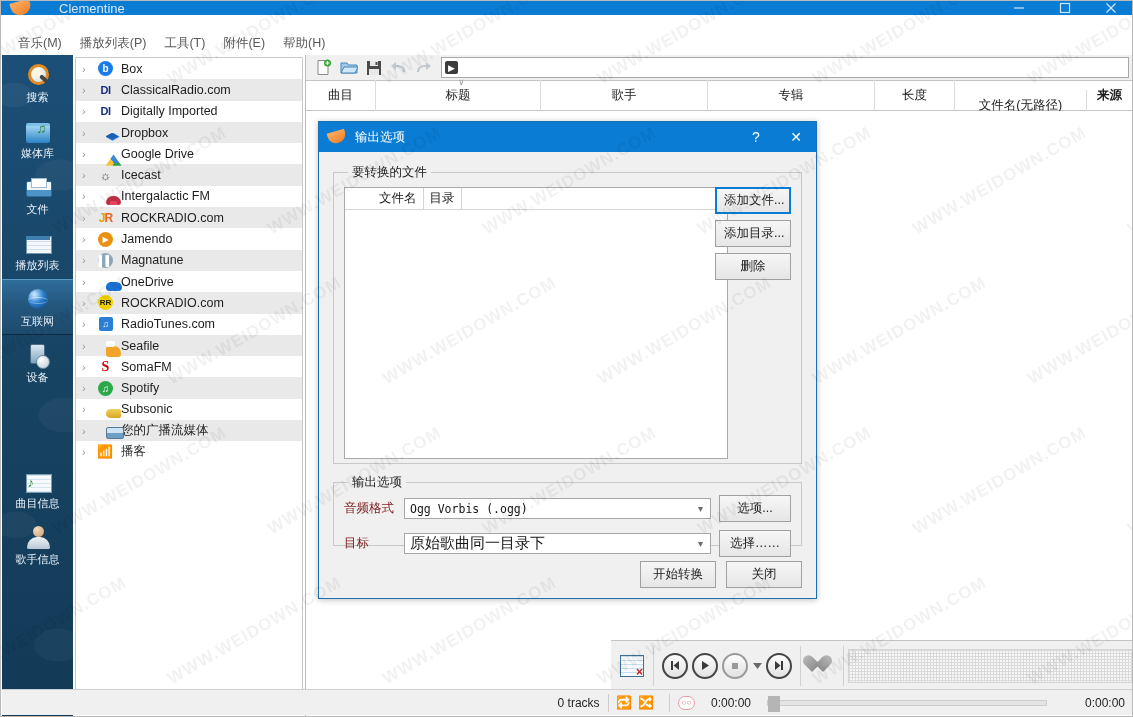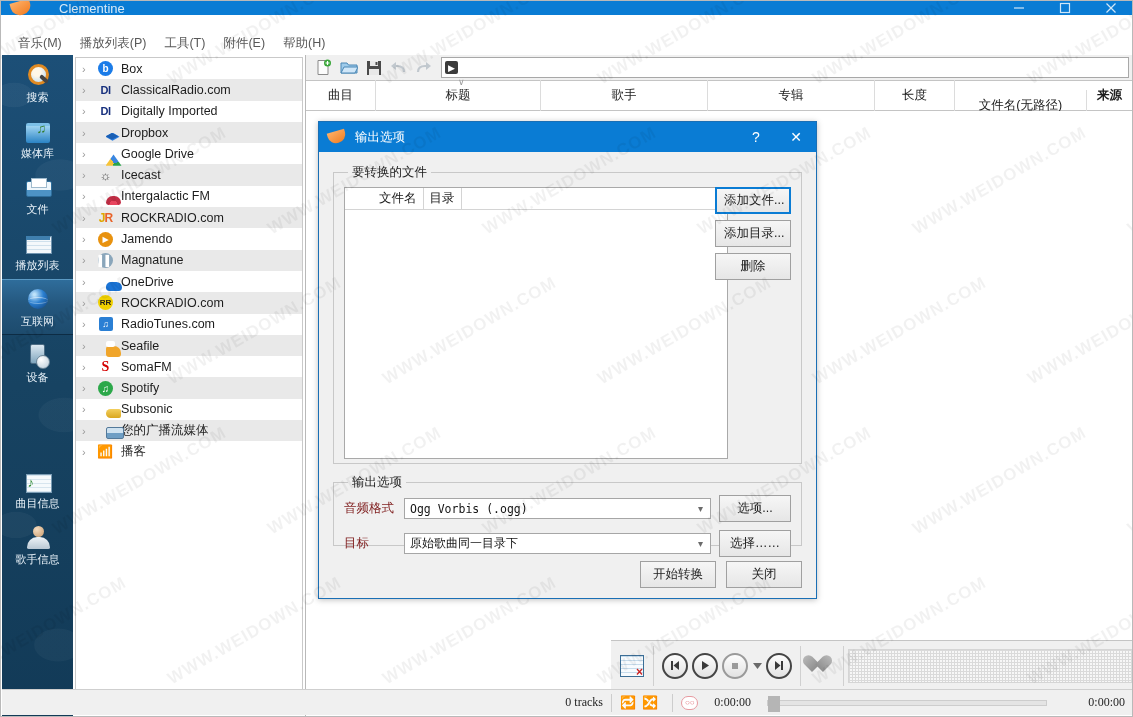--- a/index.html
+++ b/index.html
@@ -309,21 +309,21 @@
   }
 
   
   .statusbar {
     position: absolute; left: 1px; bottom: 1px; width: 1131px; height: 26px;
     background: #f0f0f0; border-top: 1px solid #cfcfcf;
     display: flex; align-items: center;
   }
   .sb-seg { display:flex; align-items:center; height: 26px; padding: 0 8px; }
   .sb-sep { width:1px; height:18px; background:#cdcdcd; }
-  .mono { font-family: Liberation Serif, serif; font-size: 12px; color:#1e1e1e; }
+  .mono { font-family: Liberation Sans, sans-serif; font-size: 12px; color:#1e1e1e; }
   .lastfm {
     width: 17px; height: 14px; border-radius: 7px;
     background: #fff; border: 1px solid #e79aa0; color: #e0747c;
     font-size: 8px; display:flex; align-items:center; justify-content:center;
   }
   .sb-slider { width: 280px; height: 6px; background:#e4e4e4; border:1px solid #cdcdcd; position:relative; }
   .sb-slider i { position:absolute; left:0; top:-5px; width:12px; height:16px; background:#b5b5b5; display:block;}
   .repeat-ic, .shuffle-ic { color:#9c9c9c; font-size:13px; margin-right:6px; }
 
   
@@ -366,21 +366,21 @@
   .btn.focus { border: 2px solid #0a7cd4; padding: 3px 7px; }
   .side-btns { position: absolute; right: 0; top: 0; width: 76px; display:flex; flex-direction:column; gap: 6px;}
   .fld-row { display: flex; align-items: center; margin-bottom: 8px; }
   .fld-label { width: 60px; font-size: 12.5px; color:#7f1d1d; }
   .combo {
     flex: 1; height: 21px; background: #fff; border: 1px solid #a6a6a6;
     display: flex; align-items: center; padding-left: 5px;
     font-size: 12px; color: #141414; position: relative;
   }
   .combo .cv { font-family: "DejaVu Sans Mono", monospace; font-size: 11.5px; }
-  .combo .cv2 { font-family: Liberation Serif, serif; font-size: 12px; }
+  .combo .cv2 { font-family: Liberation Serif, serif; font-size: 15px; }
   .combo .chev {
     position: absolute; right: 7px; color: #6b6b6b; font-size: 10px;
   }
   .dlg-footer { position: absolute; right: 14px; bottom: 12px; display:flex; gap: 10px; }
 </style>
 </head>
 <body>
 
 <div id="app">
 

